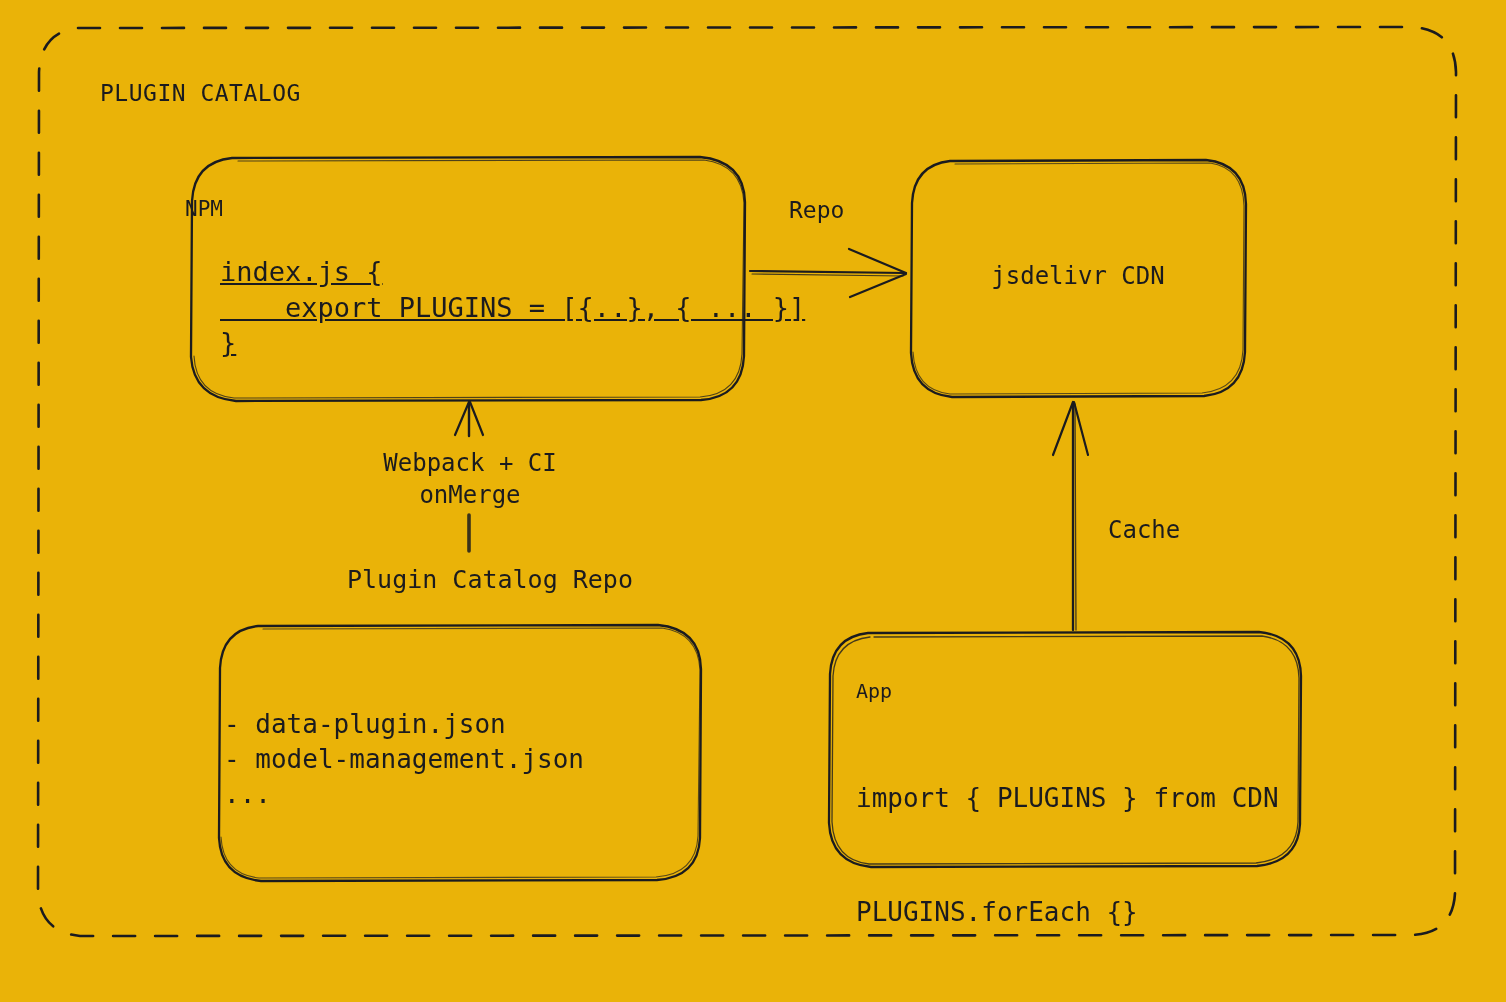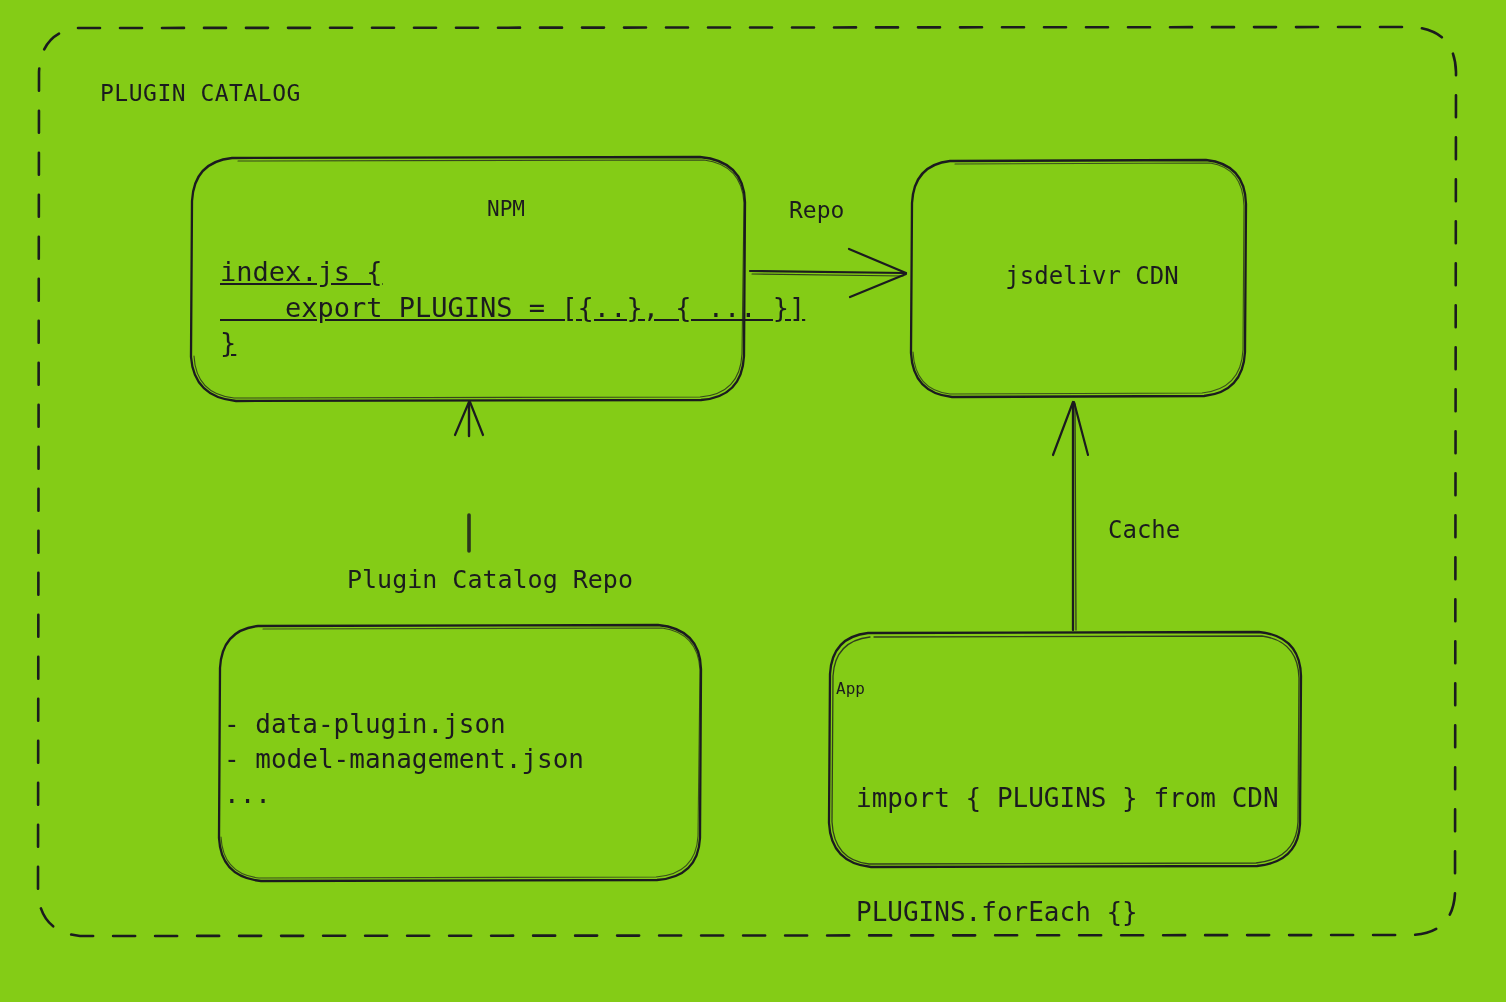--- a/index.html
+++ b/index.html
@@ -8,21 +8,21 @@
     background: #ffffff;
   }
   body {
     font-family: "DejaVu Sans Mono", monospace;
     color: #1b1b1f;
   }
   #canvas {
     position: relative;
     width: 1506px;
     height: 1002px;
-    background: #84cc16;
+    background: #eab308;
     overflow: hidden;
   }
   .svg-layer {
     position: absolute;
     left: 0;
     top: 0;
     width: 1506px;
     height: 1002px;
   }
   .txt {
@@ -36,42 +36,40 @@
   
   #catalog-title {
     left: 100px;
     top: 82px;
     font-size: 23px;
     letter-spacing: 0.5px;
   }
 
   
   #npm-title {
-    left: 176px;
+    left: 185px;
     top: 199px;
     width: 660px;
-    text-align: center;
     font-size: 21px;
   }
   #npm-code {
     left: 220px;
     top: 254px;
     font-size: 27px;
     line-height: 1.32;
     text-decoration: underline;
   }
 
   
   #cdn-title {
     left: 910px;
     top: 264px;
     width: 336px;
     text-align: center;
     font-size: 24px;
-    margin-left: 14px;
   }
 
   
   #cache-label {
     left: 789px;
     top: 199px;
     font-size: 23px;
   }
   #webpack-label {
     left: 330px;
@@ -97,23 +95,23 @@
   }
   #repo-files {
     left: 224px;
     top: 707px;
     font-size: 26px;
     line-height: 1.35;
   }
 
   
   #app-title {
-    left: 836px;
+    left: 856px;
     top: 681px;
-    font-size: 16px;
+    font-size: 20px;
     text-align: right;
   }
   #app-code {
     left: 856px;
     top: 770px;
     font-size: 26px;
     line-height: 2.2;
   }
 </style>
 </head>
@@ -185,20 +183,22 @@
 
   <div class="txt" id="npm-title">NPM</div>
   <div class="txt" id="npm-code">index.js {
     export PLUGINS = [{..}, { ... }]
 }</div>
 
   <div class="txt" id="cdn-title">jsdelivr CDN</div>
 
   <div class="txt" id="cache-label">Repo</div>
 
+  <div class="txt" id="webpack-label">Webpack + CI
+onMerge</div>
 
   <div class="txt" id="import-label">Cache</div>
 
   <div class="txt" id="repo-title">Plugin Catalog Repo</div>
   <div class="txt" id="repo-files">- data-plugin.json
 - model-management.json
 ...</div>
 
   <div class="txt" id="app-title">App</div>
   <div class="txt" id="app-code">import { PLUGINS } from CDN

